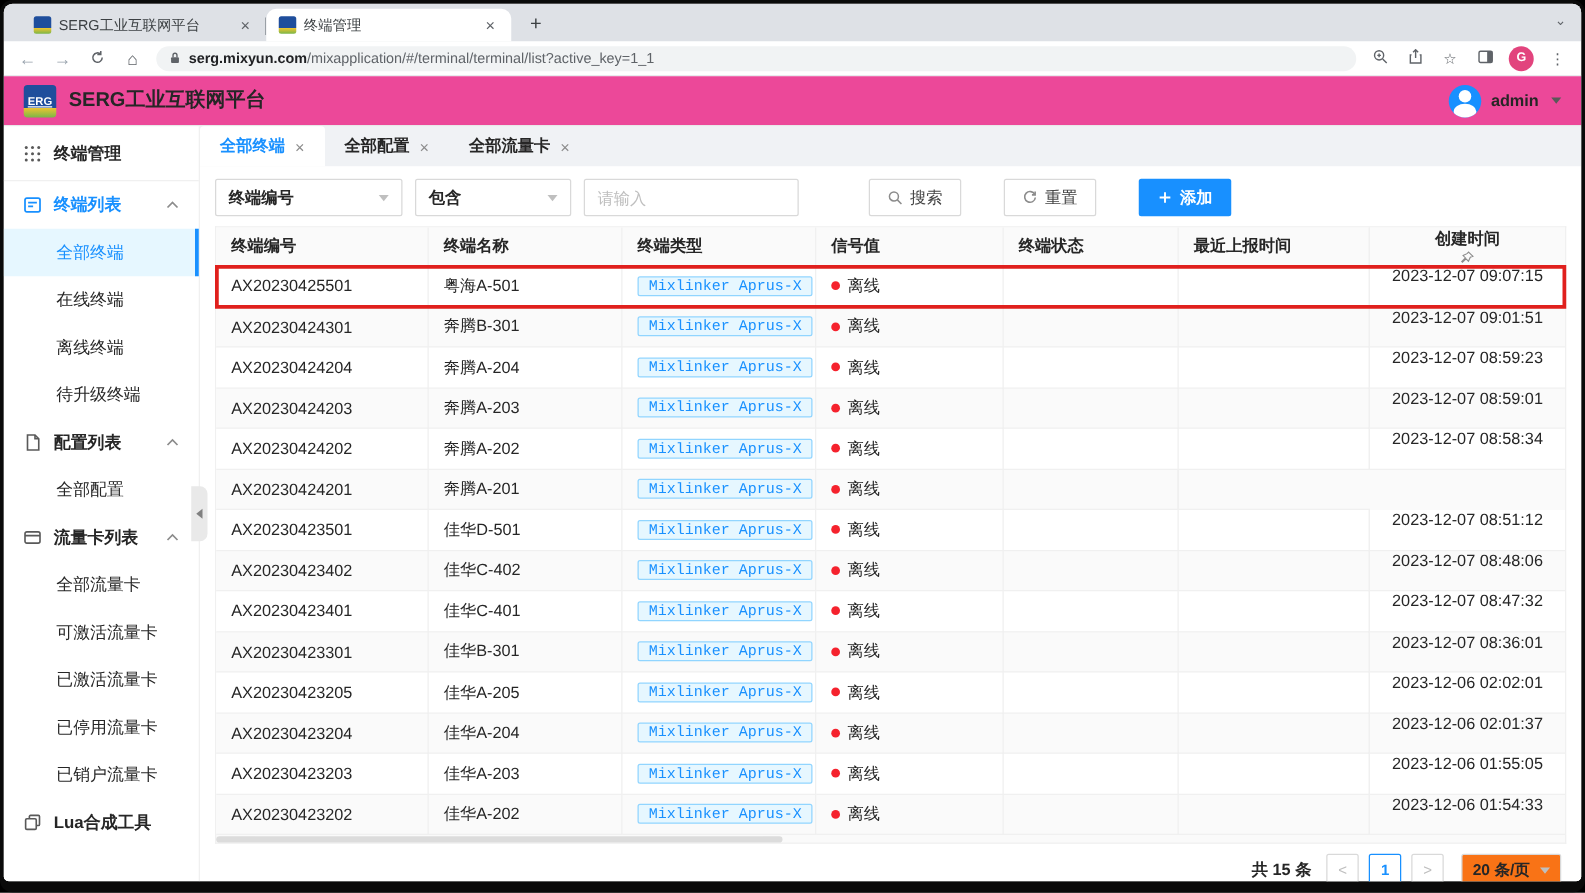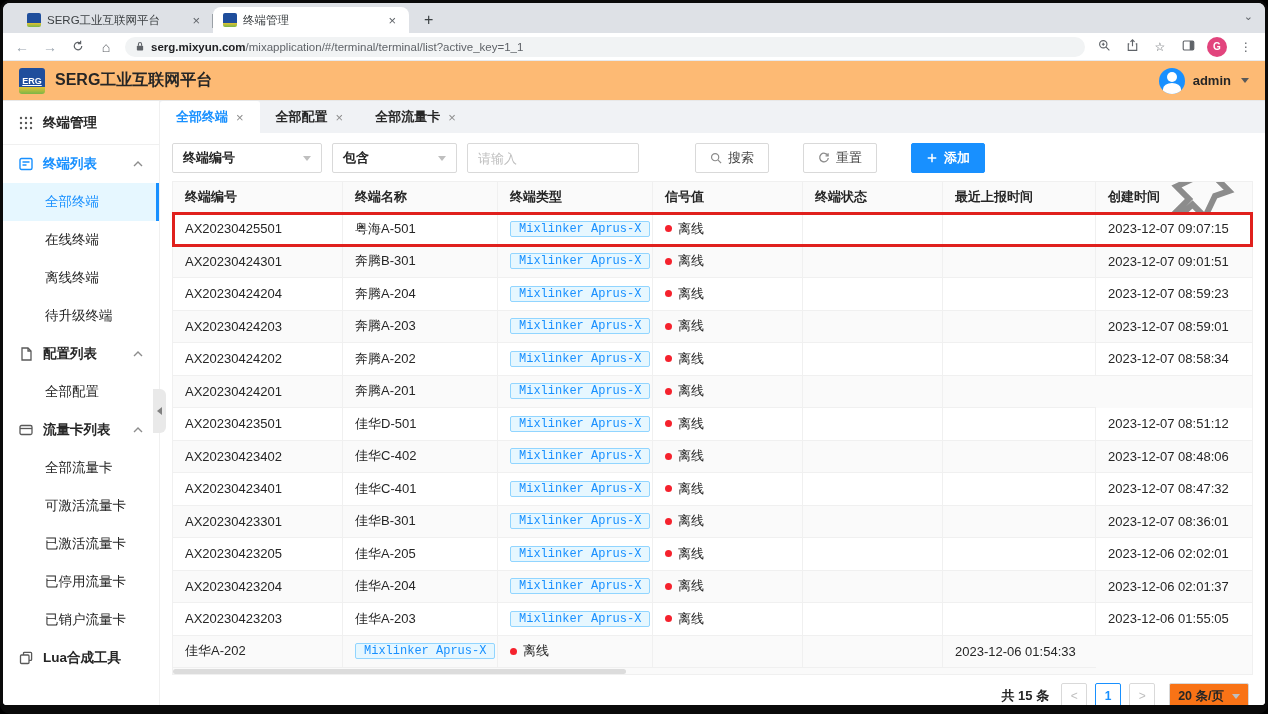--- a/index.html
+++ b/index.html
@@ -20,21 +20,21 @@
 
   .urlbar { height:28px; background:#fff; display:flex; align-items:center; padding:0 10px; gap:10px; border-bottom:1px solid #e8eaed; flex:0 0 auto; }
   .navic { color:#9aa4ae; font-size:14px; width:18px; text-align:center; }
   .navic.dark { color:#5f6368; }
   .omnibox { flex:1; height:20px; background:#f1f3f4; border-radius:10px; display:flex; align-items:center; padding:0 10px; gap:6px; font-size:11.5px; color:#5f6368; }
   .omnibox .dom { color:#202124; font-weight:bold; }
   .chromeic { width:18px; text-align:center; color:#5f6368; font-size:12px; }
   .avatar-g { width:20px; height:20px; border-radius:50%; color:#fff; font-size:10px; font-weight:bold; display:flex; align-items:center; justify-content:center; }
 
   
-  .appheader { height:40px; background:#fdba74; border-bottom:1px solid #e8e8e8; display:flex; align-items:center; padding:0 16px; flex:0 0 auto; }
+  .appheader { height:40px; background:#ec4899; border-bottom:1px solid #e8e8e8; display:flex; align-items:center; padding:0 16px; flex:0 0 auto; }
   .logo { width:26px; height:26px; border-radius:3px; background:linear-gradient(#1f4e9c 72%, #e8c331 72%, #7ab648 100%); color:#fff; font-weight:bold; font-size:9px; display:flex; align-items:center; justify-content:center; text-decoration:underline; }
   .apptitle { font-size:16px; font-weight:bold; color:#262626; margin-left:10px; }
   .hdr-right { margin-left:auto; display:flex; align-items:center; gap:8px; }
   .avatar-user { width:26px; height:26px; border-radius:50%; background:#1890ff; position:relative; overflow:hidden; }
   .avatar-user::before { content:""; position:absolute; width:10px; height:10px; background:#fff; border-radius:50%; left:8px; top:4px; }
   .avatar-user::after { content:""; position:absolute; width:18px; height:12px; background:#fff; border-radius:50% 50% 0 0; left:4px; top:15px; }
   .username { font-size:13px; font-weight:bold; color:#262626; }
   .caret-down { width:0; height:0; border-left:4px solid transparent; border-right:4px solid transparent; border-top:5px solid #595959; margin-left:2px; }
 
   
@@ -73,21 +73,21 @@
   .gap1 { width:36px; }
 
   
   .table { flex:0 0 auto; border:1px solid #f0f0f0; border-bottom:none; font-size:13px; color:#262626; }
   .trh, .trow { display:grid; grid-template-columns:170px 155px 155px 150px 140px 153px 1fr; }
   .trh { background:#fafafa; height:31px; font-weight:bold; }
   .trow { height:32.5px; background:#fff; }
   .trow.alt { background:#fafafa; }
   .trow.hl { outline:3px solid #e0201d; outline-offset:-2px; position:relative; z-index:3; }
   .th, .td { display:flex; align-items:center; padding:0 12px; border-right:1px solid #f0f0f0; border-bottom:1px solid #f0f0f0; overflow:hidden; white-space:nowrap; }
-  .th:last-child, .td:last-child { border-right:none; border-left:1px solid #f0f0f0; margin-left:-1px; }
+  .th:last-child, .td:last-child { border-right:none; border-left:1px solid #f0f0f0; margin-left:-1px;flex-direction:column; }
   .th.last { justify-content:space-between; }
   .badge { font-size:12px; color:#1890ff; background:#e6f7ff; border:1px solid #91d5ff; border-radius:2px; padding:0 8px;font-family:Liberation Mono, monospace; }
   .dot { width:7px; height:7px; border-radius:50%; background:#f5222d; margin-right:6px; flex:0 0 auto; }
 
   .hscroll { height:7px; background:#fafafa; position:relative; flex:0 0 auto; border:1px solid #f0f0f0; border-top:none; }
   .hthumb { position:absolute; left:0; top:1px; height:5px; width:42%; background:#dcdcdc; border-radius:3px; }
 
   
   .pager { margin-top:auto; flex:0 0 auto; display:flex; align-items:center; justify-content:flex-end; gap:8px; padding:8px 4px 10px 0; font-size:13px; color:#262626; }
   .pager .total { font-weight:bold; margin-right:4px; }
@@ -508,20 +508,21 @@
                   </div>
                   <div class="td">
                     <span class="dot"></span>
                     <span>离线</span>
                   </div>
                   <div class="td"></div>
                   <div class="td"></div>
                   <div class="td">2023-12-06 01:55:05</div>
                 </div>
                 <div class="trow alt">
+                  <div class="td">AX20230423202</div>
                   <div class="td">佳华A-202</div>
                   <div class="td">
                     <span class="badge">Mixlinker Aprus-X</span>
                   </div>
                   <div class="td">
                     <span class="dot"></span>
                     <span>离线</span>
                   </div>
                   <div class="td"></div>
                   <div class="td"></div>

